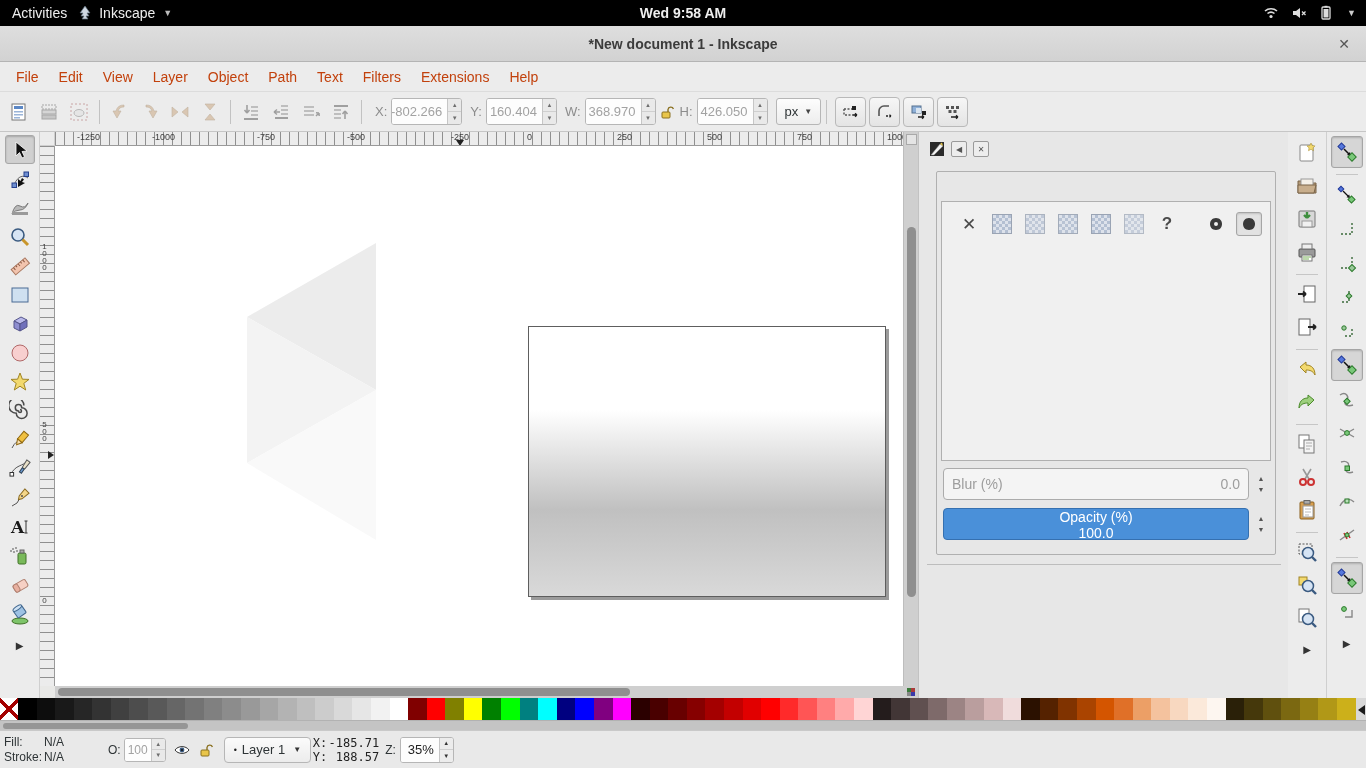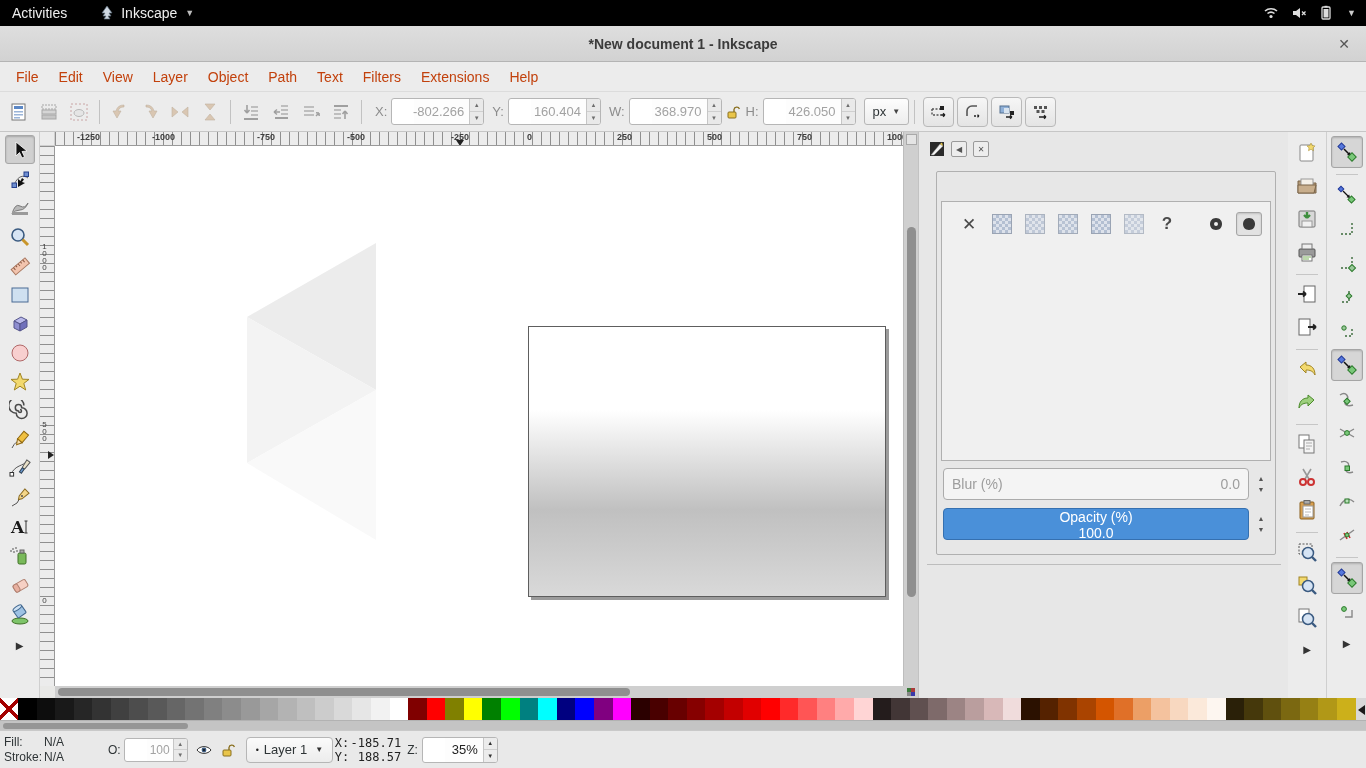--- a/index.html
+++ b/index.html
@@ -7,21 +7,21 @@
   body {
     font-family:"Liberation Sans","DejaVu Sans",sans-serif;
     background:#e9e9e7; color:#2e3436; overflow:hidden; position:relative;
     font-size:13px; -webkit-font-smoothing:antialiased;
   }
   svg { display:block; }
 
   
   #gnome-bar { position:absolute; left:0; top:0; width:1366px; height:26px;
     background:#000; color:#eee; display:flex; align-items:center; font-size:14px; z-index:50;}
-  #gnome-bar .gb-left { display:flex; align-items:center; gap:32px; padding-left:12px; }
+  #gnome-bar .gb-left { display:flex; align-items:center; gap:10px; padding-left:12px; }
   #gnome-bar .gb-item { display:flex; align-items:center; gap:6px; cursor:pointer; }
   #gnome-clock { position:absolute; left:0; right:0; text-align:center; font-weight:bold; font-size:14px;}
   #gnome-tray { position:absolute; right:10px; top:0; height:26px; display:flex; align-items:center; gap:12px; }
   .tray-caret { color:#ccc; font-size:9px; }
   .appmenu-caret { font-size:9px; color:#bbb; margin-left:2px;}
 
   
   #title-bar { position:absolute; left:0; top:26px; width:1366px; height:36px;
     background:linear-gradient(#dedede,#d2d2d2); border-bottom:1px solid #b4b4b4;
     display:flex; align-items:center; justify-content:center; }
@@ -38,21 +38,21 @@
   #ctrl-bar { position:absolute; left:0; top:92px; width:1366px; height:40px;
     background:#ececec; border-bottom:1px solid #c6c6c6; display:flex; align-items:center; padding-left:4px; }
   .tb-btn { width:30px; height:30px; display:flex; align-items:center; justify-content:center;
     border-radius:3px; cursor:pointer; flex:0 0 auto; }
   .tb-btn.dim { opacity:.45; }
   .tb-sep { width:1px; height:24px; background:#c2c2c2; margin:0 5px; flex:0 0 auto; }
   .spin-group { display:flex; align-items:center; margin-left:8px; flex:0 0 auto; }
   .spin-label { font-size:13px; color:#8c8c8c; margin-right:4px; }
   .spinbox { display:flex; height:27px; border:1px solid #b6b6b6; border-radius:3px; background:#fff; overflow:hidden;}
   .spinbox .sb-val { width:55px; padding:0 5px; display:flex; align-items:center; justify-content:flex-end;
-    color:#a2a2a2; font-size:13px; background:#fdfdfd;margin-left:22px; }
+    color:#a2a2a2; font-size:13px; background:#fdfdfd; }
   .spinbox .sb-btns { width:14px; display:flex; flex-direction:column; border-left:1px solid #c6c6c6; }
   .sb-btns span { flex:1; display:flex; align-items:center; justify-content:center; font-size:6px;
     color:#6e6e6e; background:#e9e9e9; cursor:pointer;}
   .sb-btns span:first-child{ border-bottom:1px solid #cfcfcf; }
   .unit-btn { display:flex; align-items:center; gap:6px; height:27px; padding:0 8px; margin-left:8px;
     background:linear-gradient(#fdfdfd,#ededed); border:1px solid #b6b6b6; border-radius:3px; font-size:13px; cursor:pointer;}
   .unit-btn .caret{ font-size:8px; color:#444;}
   .toggle-btn { width:31px; height:30px; margin-left:3px; display:flex; align-items:center; justify-content:center;
     background:linear-gradient(#f6f6f6,#e4e4e4); border:1px solid #b9b9b9; border-radius:4px; cursor:pointer; flex:0 0 auto;}
 
@@ -66,21 +66,21 @@
 
   
   #ruler-corner { position:absolute; left:40px; top:132px; width:15px; height:14px; background:#ececec;
     border-right:1px solid #cfcfcf; border-bottom:1px solid #cfcfcf;}
   #hruler { position:absolute; left:55px; top:132px; width:848px; height:14px; background:#ececec;
     border-bottom:1px solid #9a9a9a; overflow:hidden;
     background-image:
       repeating-linear-gradient(90deg,#8f8f8f 0 1px,rgba(0,0,0,0) 1px 9px),
       repeating-linear-gradient(90deg,#5f5f5f 0 1px,rgba(0,0,0,0) 1px 90px);
     background-size:100% 4px,100% 11px; background-position:left bottom,left bottom; }
-  .hr-label { position:absolute; top:0; font-size:9px; color:#3e3e3e;font-weight:bold; }
+  .hr-label { position:absolute; top:0; font-size:9px; color:#3e3e3e; }
   #hruler-marker { position:absolute; top:8px; width:0; height:0;
     border-left:4px solid transparent; border-right:4px solid transparent; border-top:6px solid #222; }
   #vruler { position:absolute; left:40px; top:146px; width:15px; height:540px; background:#ececec;
     border-right:1px solid #9a9a9a; overflow:hidden;
     background-image:
       repeating-linear-gradient(180deg,#8f8f8f 0 1px,rgba(0,0,0,0) 1px 9px),
       repeating-linear-gradient(180deg,#5f5f5f 0 1px,rgba(0,0,0,0) 1px 90px);
     background-size:4px 100%,11px 100%; background-position:right top,right top; }
   .vr-label { position:absolute; left:1px; font-size:8px; color:#3e3e3e; line-height:7px;
     writing-mode:vertical-rl; text-orientation:upright; letter-spacing:-2px;}
@@ -191,20 +191,21 @@
   <div class="gb-left">
     <span class="gb-item">Activities</span>
     <span class="gb-item">
       <svg class="icon-16" viewBox="0 0 16 16">
           <path d="M8 1 L13 8 L10 8 L12 11 L9 11 L11 14 L5 14 L7 11 L4 11 L6 8 L3 8 Z" fill="#cfd8e2" stroke="#5a6b7a" stroke-width=".7"></path>
         </svg>
       <span>Inkscape</span>
       <span class="appmenu-caret">▼</span>
     </span>
   </div>
+  <div id="gnome-clock">Wed 9:58 AM</div>
   <div id="gnome-tray">
     <svg class="icon-16" viewBox="0 0 16 16">
         <path d="M2 6 A9 9 0 0 1 14 6" stroke="#ddd" stroke-width="1.6" fill="none"></path>
         <path d="M4.5 8.5 A5.5 5.5 0 0 1 11.5 8.5" stroke="#ddd" stroke-width="1.6" fill="none"></path>
         <circle cx="8" cy="11.5" r="1.6" fill="#ddd"></circle>
       </svg>
     <svg class="icon-16" viewBox="0 0 16 16">
         <path d="M2 6 h3 l4 -3 v10 l-4 -3 H2 Z" fill="#ddd"></path>
         <path d="M11 6.5 l3.5 3.5 M14.5 6.5 L11 10" stroke="#ddd" stroke-width="1.3"></path>
       </svg>

